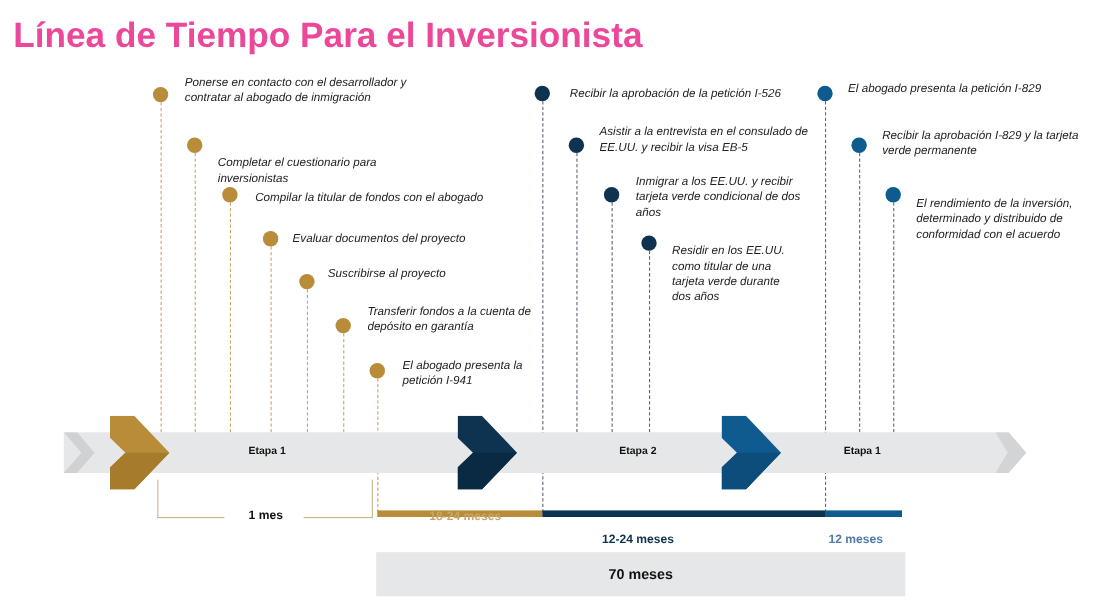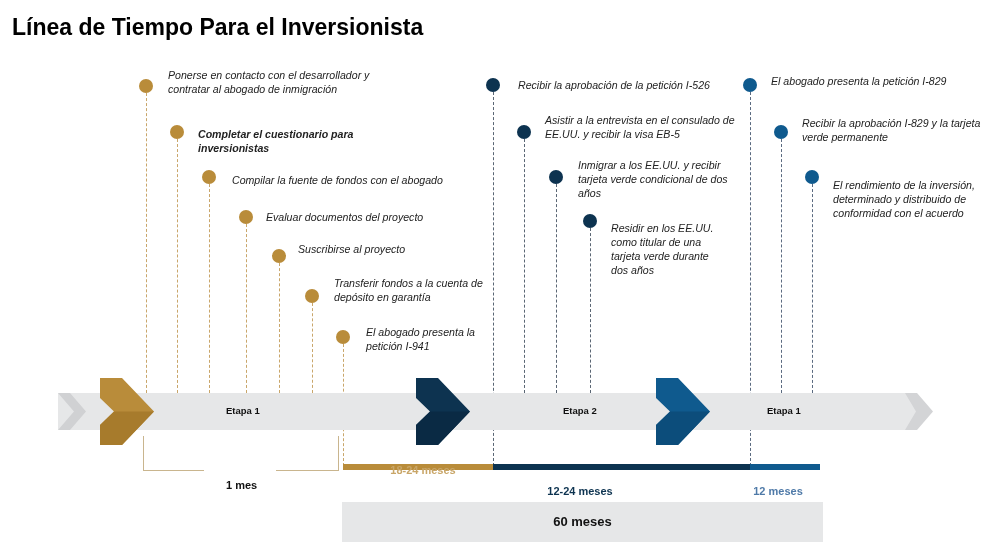--- a/index.html
+++ b/index.html
@@ -1,19 +1,19 @@
 <!DOCTYPE html>
 <html><head>
 <meta charset="utf-8">
 <style>
   html, body { margin:0; padding:0; background:#ffffff; }
   body { width:1000px; height:545px; position:relative; overflow:hidden;
          font-family:"Liberation Sans", "DejaVu Sans", sans-serif; }
-  .title { position:absolute; left:12px; top:14px; font-size:23px; font-weight:bold;
-           color:#000000; letter-spacing:0px; }
+  .title { position:absolute; left:12px; top:14px; font-size:32px; font-weight:bold;
+           color:#ec4899; letter-spacing:0px; }
   .dot { position:absolute; width:14px; height:14px; border-radius:50%; }
   .vline { position:absolute; width:0; border-left:1.3px dashed; }
   .mtext { position:absolute; font-style:italic; font-size:10.6px; line-height:14px;
            color:#222222; font-family:"Liberation Sans", "DejaVu Sans", sans-serif; }
   .band { position:absolute; left:58px; top:393px; width:858px; height:37px; background:#e6e7e8; }
   .etapa { position:absolute; top:405px; font-size:9.5px; font-weight:bold; color:#111; }
   .chev { position:absolute; }
   .bar { position:absolute; height:6px; }
   .plabel { position:absolute; font-size:11px; font-weight:bold; text-align:center; }
   .total { position:absolute; left:342px; top:502px; width:481px; height:40px; background:#e6e7e8;
@@ -27,25 +27,25 @@
 
 <div class="title">Línea de Tiempo Para el Inversionista</div>
 
 <div>
   <div class="vline" style="left:146px;top:93px;height:300px;border-color:#c9a66a;"></div>
   <div class="dot" style="left:139px;top:79px;background:#b98c3a;"></div>
   <div class="mtext" style="left:168px;top:68px;width:210px;">Ponerse en contacto con el desarrollador y contratar al abogado de inmigración</div>
 
   <div class="vline" style="left:177px;top:139px;height:254px;border-color:#c9a66a;"></div>
   <div class="dot" style="left:170px;top:125px;background:#b98c3a;"></div>
-  <div class="mtext" style="left:198px;top:127px;width:170px;font-weight:bold;">Completar el cuestionario para inversionistas</div>
+  <div class="mtext" style="left:198px;top:141px;width:170px;">Completar el cuestionario para inversionistas</div>
 
   <div class="vline" style="left:209px;top:184px;height:209px;border-color:#c9a66a;"></div>
   <div class="dot" style="left:202px;top:170px;background:#b98c3a;"></div>
-  <div class="mtext" style="left:232px;top:173px;width:240px;">Compilar la fuente de fondos con el abogado</div>
+  <div class="mtext" style="left:232px;top:173px;width:240px;">Compilar la titular de fondos con el abogado</div>
 
   <div class="vline" style="left:246px;top:224px;height:169px;border-color:#c9a66a;"></div>
   <div class="dot" style="left:239px;top:210px;background:#b98c3a;"></div>
   <div class="mtext" style="left:266px;top:210px;width:200px;">Evaluar documentos del proyecto</div>
 
   <div class="vline" style="left:279px;top:263px;height:130px;border-color:#c9a66a;"></div>
   <div class="dot" style="left:272px;top:249px;background:#b98c3a;"></div>
   <div class="mtext" style="left:298px;top:242px;width:160px;">Suscribirse al proyecto</div>
 
   <div class="vline" style="left:312px;top:303px;height:90px;border-color:#c9a66a;"></div>
@@ -111,23 +111,23 @@
   <polygon points="0,0 22,0 54,33.5 22,67 0,67 0,47 14,33.5 0,20" fill="#0f5a8e"></polygon>
   <polygon points="0,47 14,33.5 54,33.5 22,67 0,67" fill="#0c4d7b"></polygon>
 </svg>
 
 <div class="etapa" style="left:226px;">Etapa 1</div>
 <div class="etapa" style="left:563px;">Etapa 2</div>
 <div class="etapa" style="left:767px;">Etapa 1</div>
 
 <div class="bracket" style="left:143px;top:436px;width:194px;height:34px;"></div>
 <div class="bracket-gap" style="left:204px;top:462px;width:72px;height:12px;"></div>
-<div class="mes-label" style="left:226px;top:463px;margin-top:16px;">1 mes</div>
+<div class="mes-label" style="left:226px;top:463px;">1 mes</div>
 
 <div class="bar" style="left:343px;top:464px;width:150px;background:#b98c3a;"></div>
 <div class="bar" style="left:493px;top:464px;width:257px;background:#0d3350;"></div>
 <div class="bar" style="left:750px;top:464px;width:70px;background:#0f5a8e;"></div>
 
 <div class="plabel" style="left:373px;top:464px;width:100px;color:#c9a668;">18-24 meses</div>
 <div class="plabel" style="left:530px;top:485px;width:100px;color:#0d3350;">12-24 meses</div>
 <div class="plabel" style="left:738px;top:485px;width:80px;color:#4f7aa8;">12 meses</div>
 
-<div class="total">60 meses</div>
+<div class="total">70 meses</div>
 
 </body></html>

